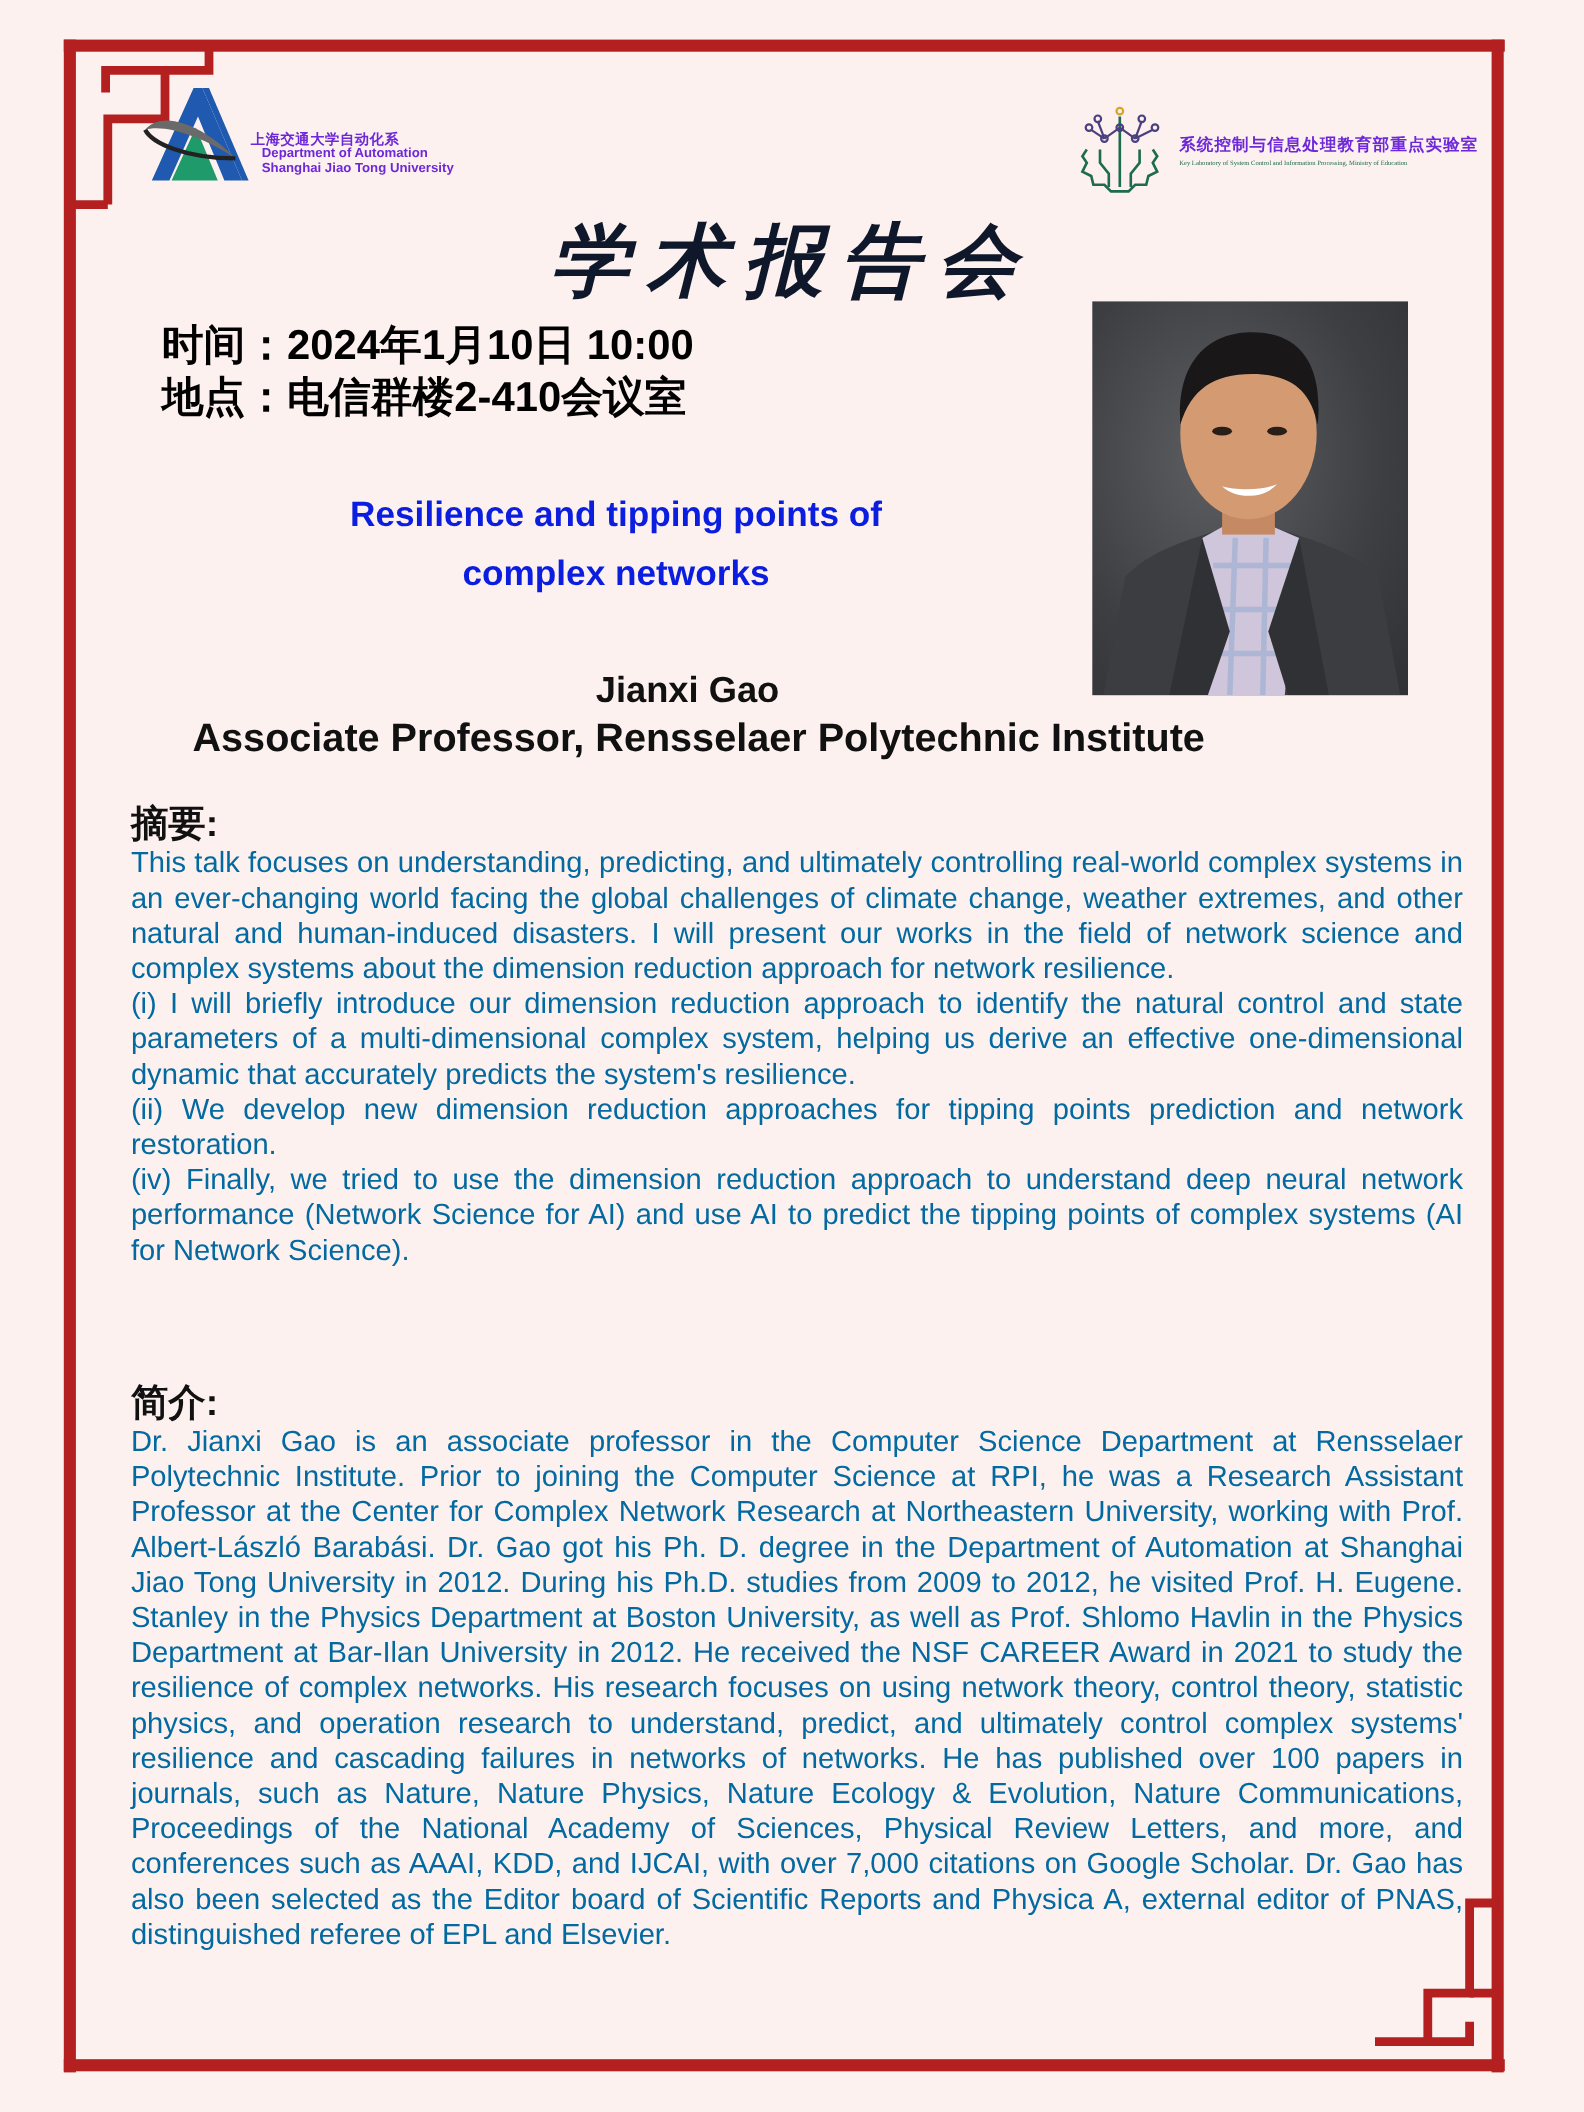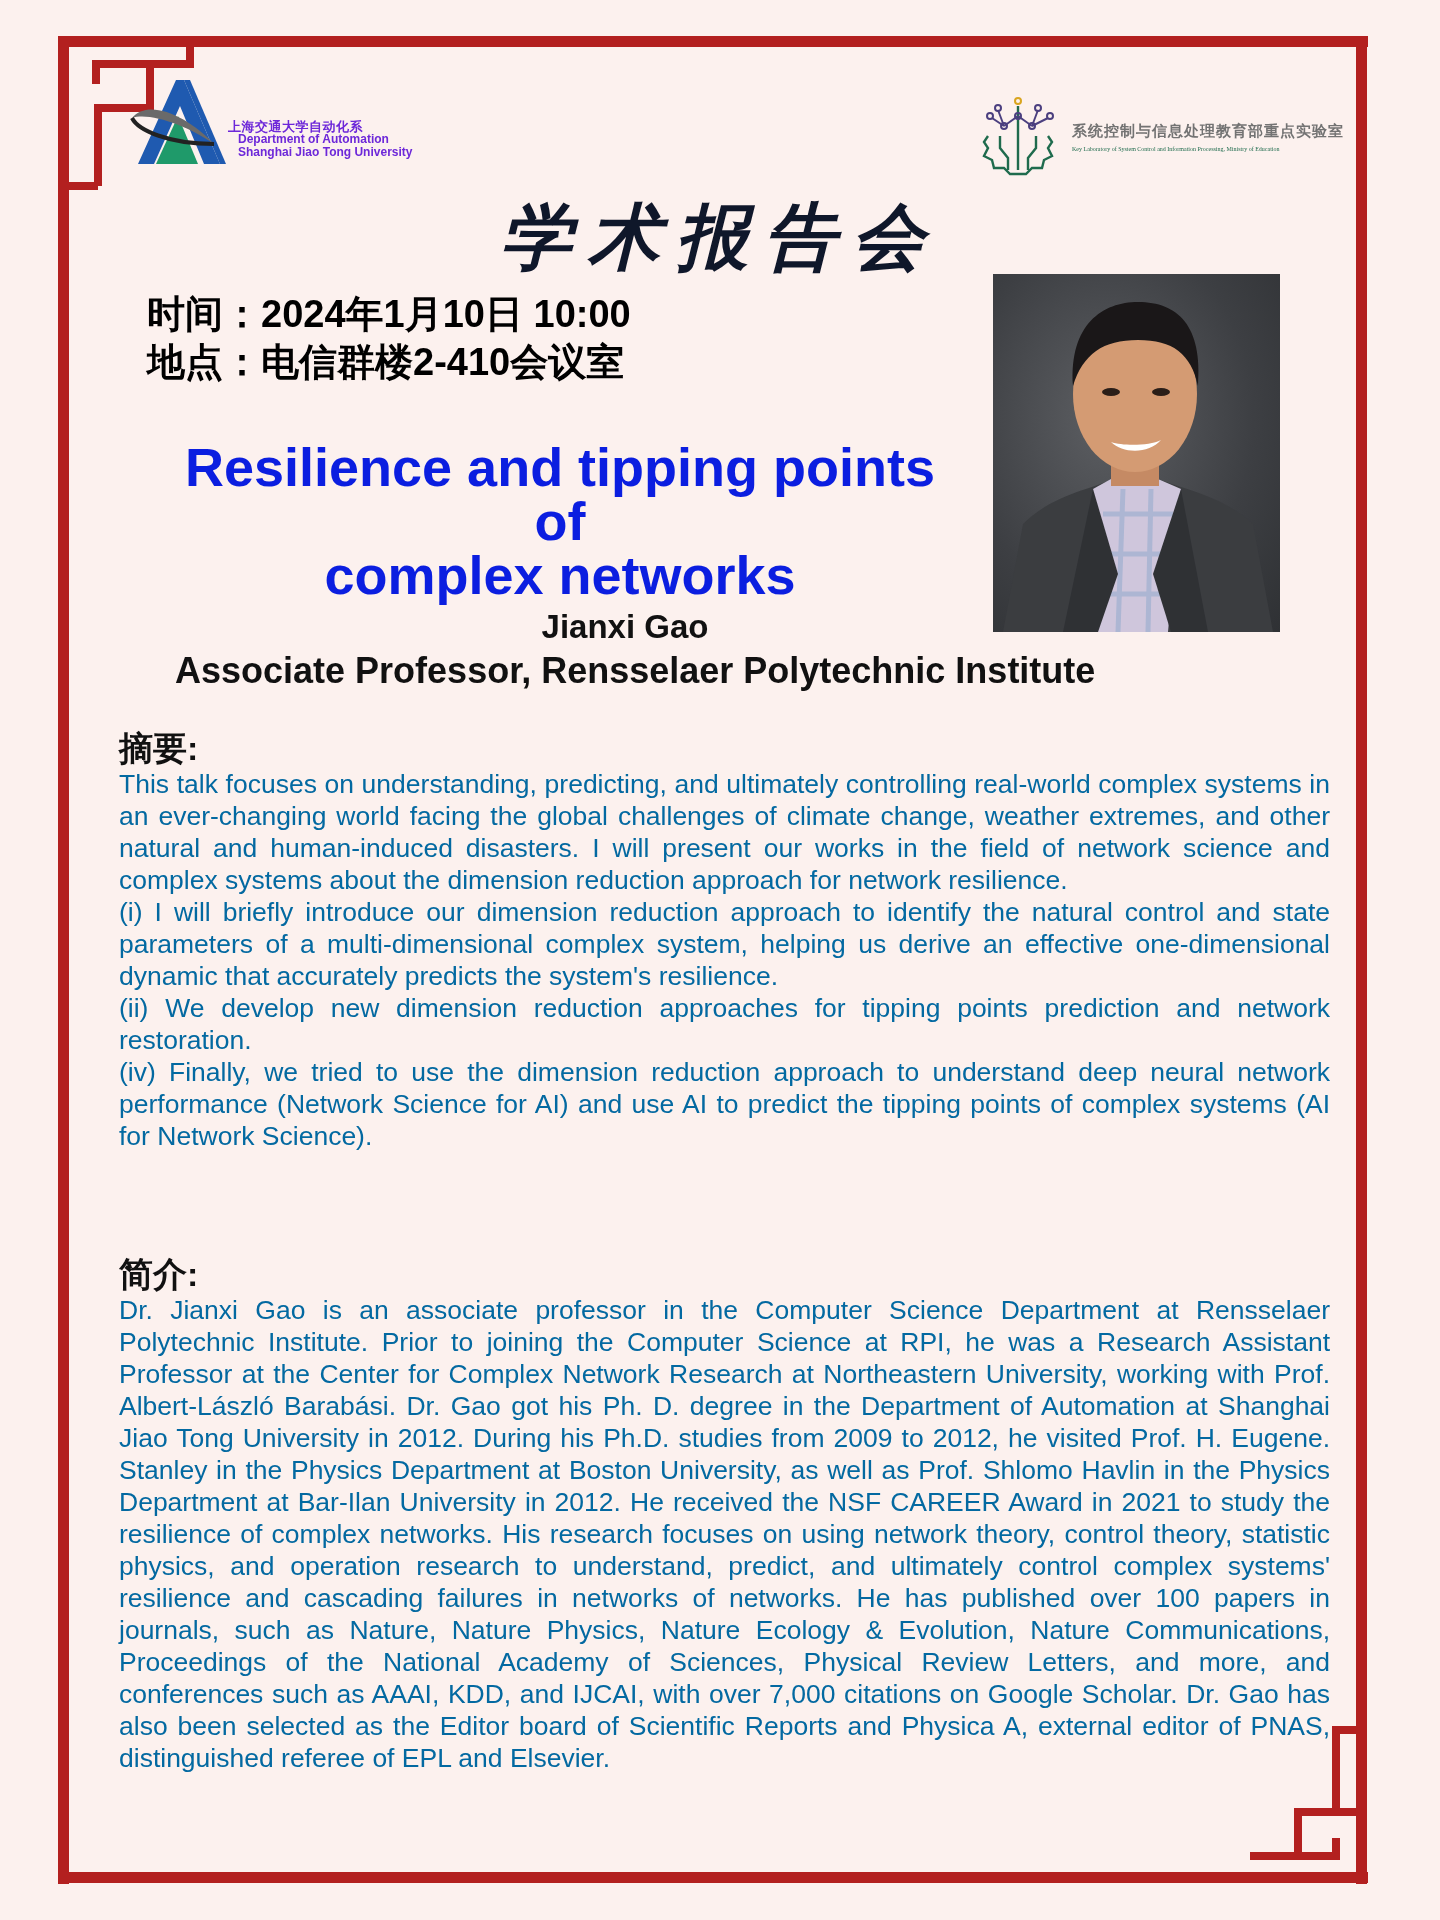--- a/index.html
+++ b/index.html
@@ -9,31 +9,31 @@
       font-family:"Liberation Sans", "DejaVu Sans", sans-serif;
       color:#111;
     }
     .frame-line { position:absolute; background:#b3201f; }
     .fret { position:absolute; }
     .logo-left { position:absolute; left:128px; top:78px; width:300px; height:90px; }
     .logo-left .txt { position:absolute; left:100px; top:42px; color:#6d28d9; font-weight:bold; line-height:13px; }
     .logo-left .cn { font-size:13px; letter-spacing:0.5px; }
     .logo-left .en { font-size:12px;padding-left:10px; }
     .logo-right { position:absolute; left:978px; top:96px; width:380px; height:90px; }
-    .logo-right .cn { position:absolute; left:94px; top:26px; font-size:15px; font-weight:bold; color:#737373; letter-spacing:1px; white-space:nowrap; }
+    .logo-right .cn { position:absolute; left:94px; top:26px; font-size:15px; font-weight:bold; color:#6d28d9; letter-spacing:1px; white-space:nowrap; }
     .logo-right .en { position:absolute; left:94px; top:50px; font-size:6px; color:#1f6b4d; white-space:nowrap; font-family:"Liberation Serif", serif; }
     .title-cn {
       position:absolute; left:0; width:1440px; top:190px; text-align:center;
       font-family:"DejaVu Serif", serif; font-size:72px; font-weight:bold; letter-spacing:16px;
       font-style:italic; color:#0f172a;
     }
     .meta { position:absolute; left:147px; top:290px; font-size:38px; font-weight:bold; line-height:48px; color:#000; }
     .talk-title {
       position:absolute; left:170px; width:780px; top:440px; text-align:center;
-      color:#0b1ee0; font-weight:bold; font-size:54px; line-height:54px;
+      color:#0b1ee0; font-weight:bold; font-size:32px; line-height:54px;
     }
     .photo {
       position:absolute; left:993px; top:274px; width:287px; height:358px;
       background:radial-gradient(ellipse at 40% 40%, #5d5f63 0%, #3d3f43 60%, #2f3134 100%);
       overflow:hidden;
     }
     .speaker-name { position:absolute; left:0; width:1250px; top:608px; text-align:center; font-size:33px; font-weight:bold; }
     .speaker-affil { position:absolute; left:175px; top:650px; font-size:36px; font-weight:bold; white-space:nowrap; }
     .section-head { position:absolute; left:119px; font-size:34px; font-weight:bold; }
     .body-text {

